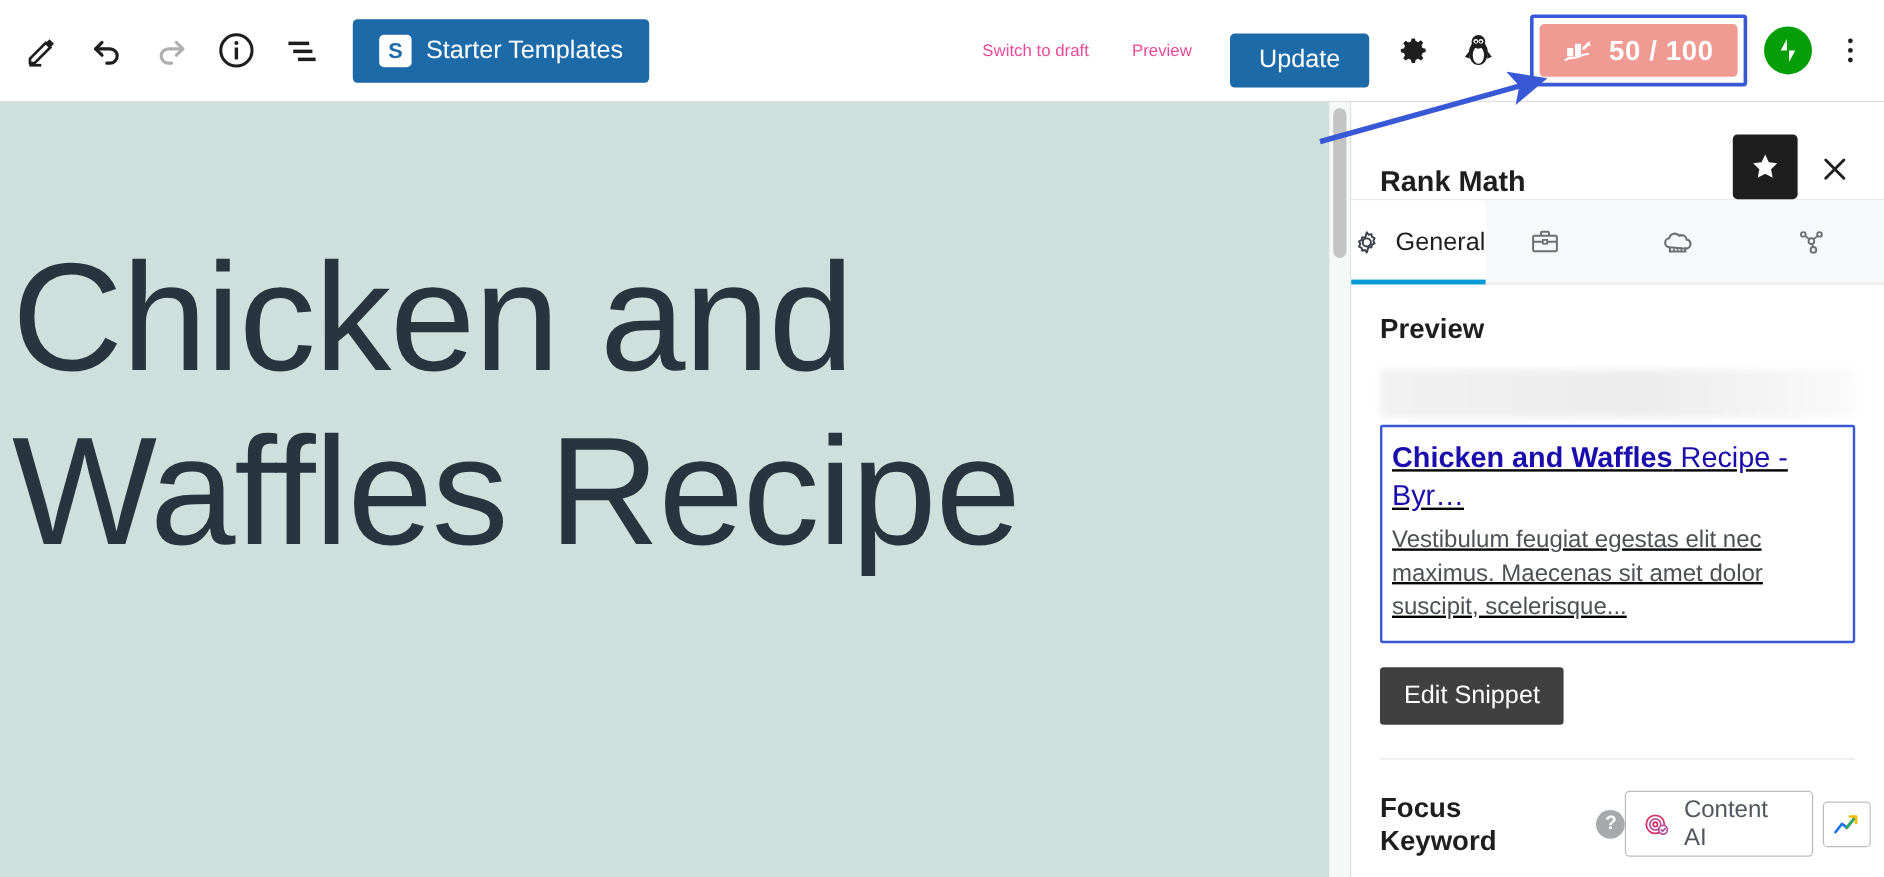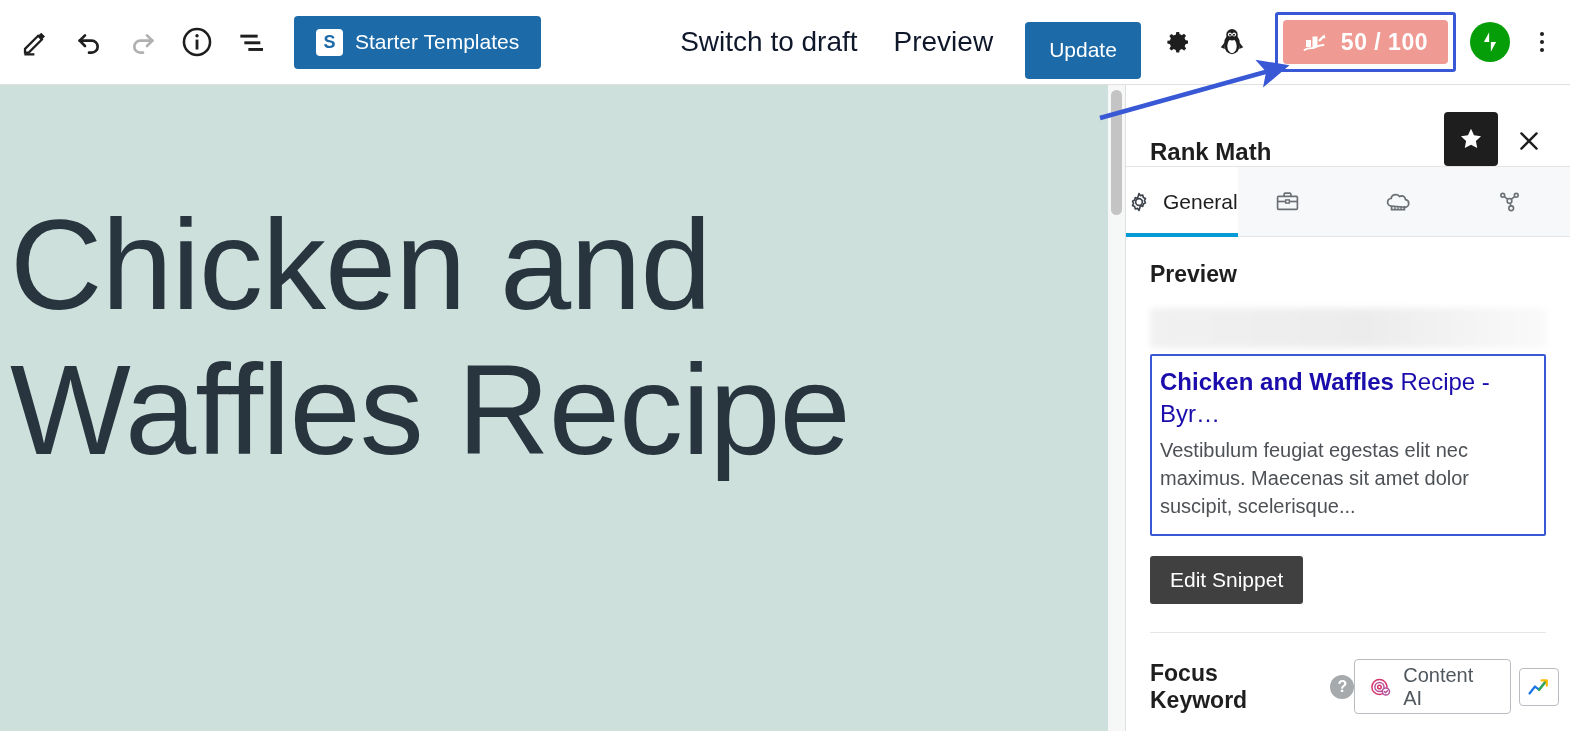--- a/index.html
+++ b/index.html
@@ -39,27 +39,27 @@
   .starter-logo {
     width: 27px; height: 27px; border-radius: 4px;
     background: #fff; color: #1c6aa8;
     display: flex; align-items: center; justify-content: center;
     font-weight: bold; font-size: 18px;
   }
 
   .tb-right { display: flex; align-items: center; gap: 0; padding-right: 6px; }
   .link-btn {
     background: none; border: none; cursor: pointer;
-    color: #0f172a; font-size: 28px;
+    color: #ec4899; font-size: 14px;
     font-family: "Liberation Sans", sans-serif;
     padding: 10px 18px;
   }
   .update-btn {
     background: #1c6aa8; color: #fff; border: none;
-    border-radius: 4px; height: 57px; padding: 0 24px;
+    border-radius: 4px; height: 45px; padding: 0 24px;
     font-size: 21px; cursor: pointer; margin: 16px 10px 0 14px;
     font-family: "Liberation Sans", sans-serif;
   }
 
   .score-wrap {
     border: 3px solid #3858d6;
     border-radius: 3px;
     padding: 5px;
     margin: 0 8px 0 16px;
     display: flex; align-items: center;
@@ -158,20 +158,21 @@
   .sec-title { font-size: 23px; font-weight: bold; color: #1e1e1e; margin-bottom: 20px; }
 
   .snippet-blur {
     height: 40px; margin: 0 0 6px 0;
     background: linear-gradient(90deg,#f1f1f1 0%, #ececec 55%, #fafafa 100%);
     filter: blur(3px); border-radius: 2px;
   }
   .snippet-box {
     border: 2px solid #3858d6; border-radius: 2px;
     padding: 10px 8px 14px 8px;
+    text-decoration: underline;
   }
   .snippet-title { font-size: 24px; color: #1a0dab; line-height: 1.32; }
   .snippet-title b { font-weight: bold; }
   .snippet-desc { font-size: 20px; color: #4d5156; line-height: 1.38; margin-top: 8px; }
 
   .edit-snippet-btn {
     margin-top: 20px; background: #404040; color: #fff;
     border: none; border-radius: 3px; height: 48px; padding: 0 20px;
     font-size: 21px; cursor: pointer;
     font-family: "Liberation Sans", sans-serif;

